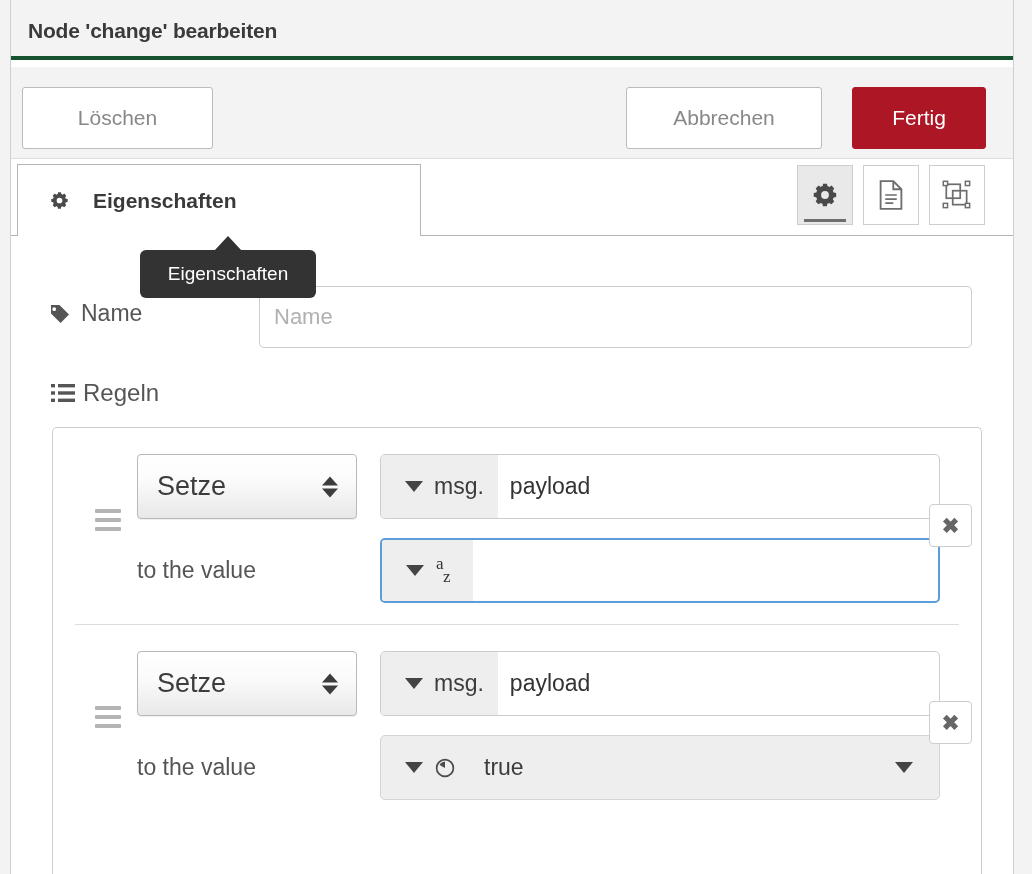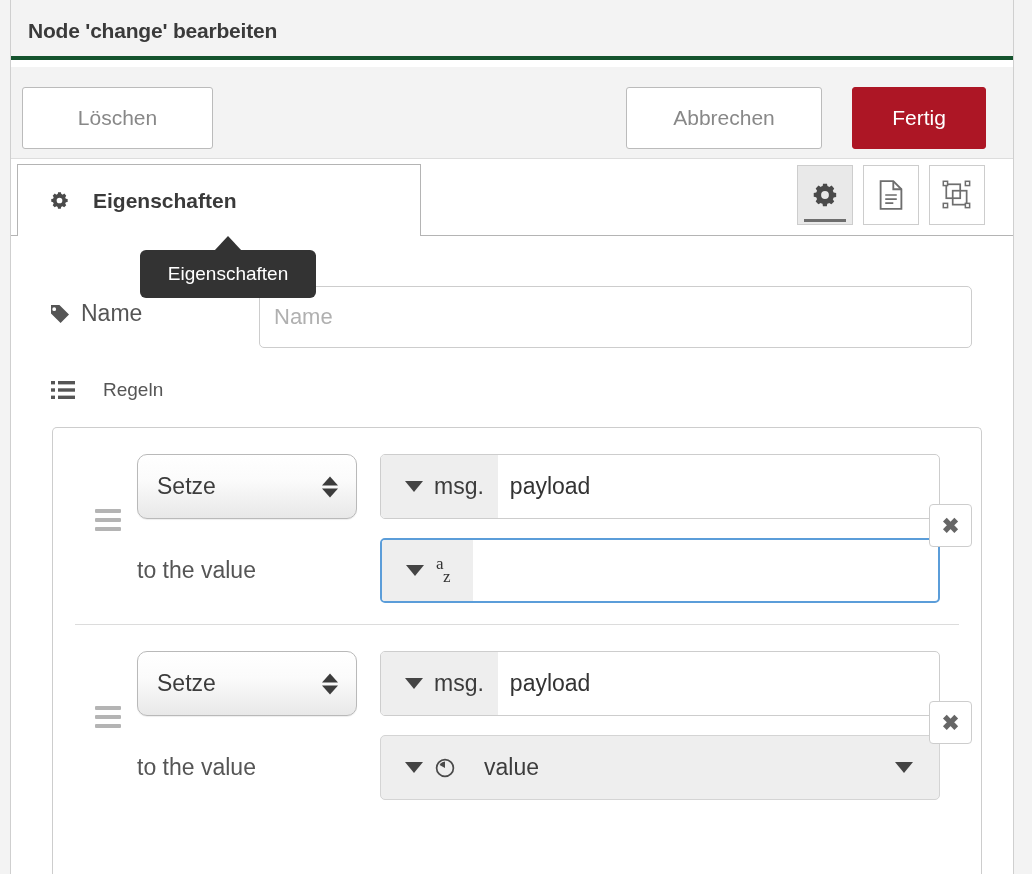--- a/index.html
+++ b/index.html
@@ -145,22 +145,22 @@
     background: #ffffff;
     font-family: "Liberation Sans", sans-serif;
     font-size: 22px; color: #333333;
     padding: 0 14px;
     outline: none;
   }
   .input-name::placeholder { color: #b0b0b0; }
 
   .lbl-rules {
     position: absolute; left: 40px; top: 142px;
-    display: flex; align-items: center; gap: 28px;
-    font-size: 19px; color: #555555;
+    display: flex; align-items: center; gap: 8px;
+    font-size: 24px; color: #555555;
   }
 
   
   .rules-box {
     position: absolute; left: 41px; top: 190px;
     width: 930px; height: 447px;
     border: 1px solid #cdcdcd;
     border-bottom: none;
     border-radius: 5px 5px 0 0;
     background: #ffffff;
@@ -180,25 +180,25 @@
   }
   .drag-handle i {
     display: block; height: 4px; background: #b4b4b4;
     border-radius: 1px; margin-bottom: 5px;
   }
 
   
   .sel-setze {
     position: absolute; left: 62px; top: 26px;
     width: 220px; height: 65px;
-    border: 1px solid #b9b9b9; border-radius: 10px;
+    border: 1px solid #b9b9b9; border-radius: 4px;
     background: linear-gradient(to bottom, #ffffff 0%, #fbfbfb 40%, #e8e8e8 100%);
     box-shadow: 0 1px 1px rgba(0,0,0,0.07);
     display: flex; align-items: center;
-    font-size: 23px; color: #3c3c3c;
+    font-size: 27px; color: #3c3c3c;
     cursor: pointer;
   }
   .sel-setze span { margin-left: 19px; }
   .sel-stepper {
     position: absolute; right: 18px; top: 50%; transform: translateY(-50%);
     display: flex; flex-direction: column; align-items: center; gap: 3px;
   }
   .tri-up {
     width: 0; height: 0;
     border-left: 8px solid transparent; border-right: 8px solid transparent;
@@ -451,21 +451,21 @@
         <div class="typed filled" style="left:305px; top:110px; width:560px;">
           <div class="typed-prefix">
             <span class="chev-dn"></span>
             <span>
               <svg class="svg-ico" width="22" height="22" viewBox="0 0 22 22" aria-hidden="true">
                 <circle cx="11" cy="11" r="8.4" fill="none" stroke="#4a4a4a" stroke-width="1.7"></circle>
                 <path d="M11 11 L11 4.6 A6.4 6.4 0 0 0 5.6 8 Z" fill="#4a4a4a"></path>
               </svg>
             </span>
           </div>
-          <div class="typed-static">value</div>
+          <div class="typed-static">true</div>
           <div class="typed-caret">
             <span class="chev-dn"></span>
           </div>
         </div>
 
         <div class="btn-remove" style="top:76px;">
           <span>✖</span>
         </div>
       </div>
 

